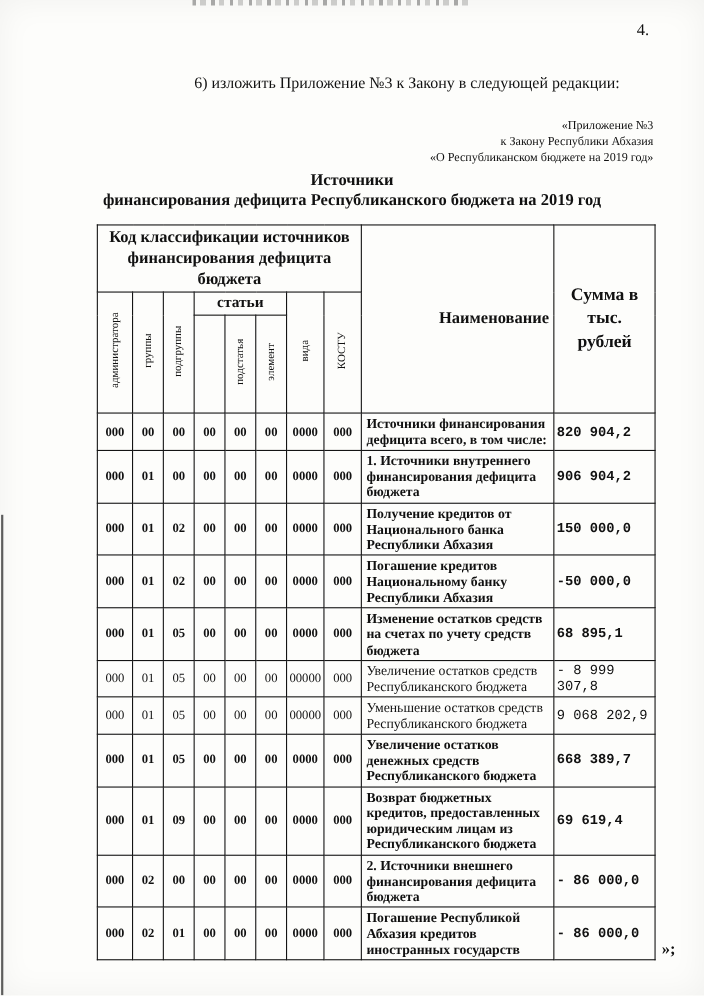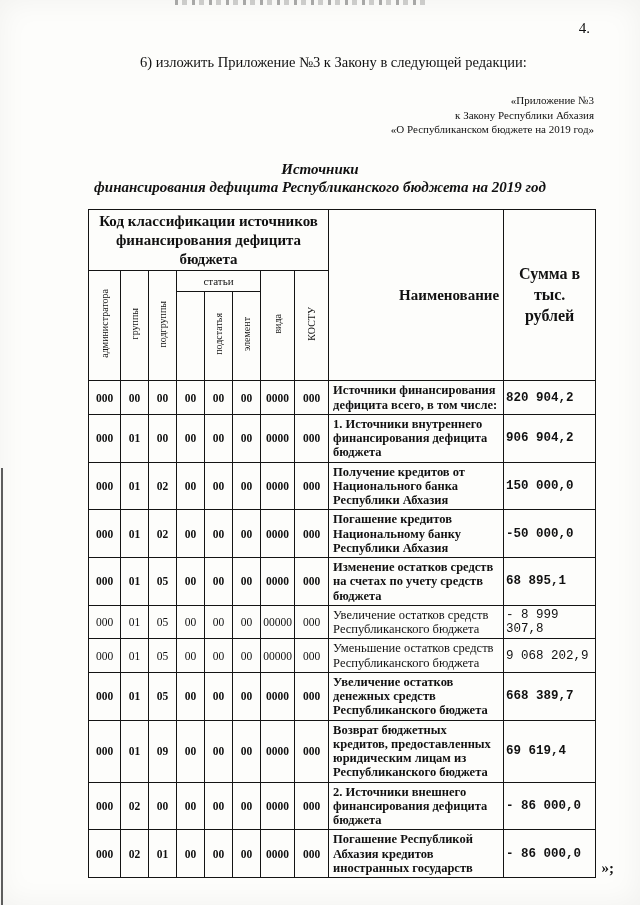--- a/index.html
+++ b/index.html
@@ -22,39 +22,39 @@
     background: repeating-linear-gradient(90deg,
       rgba(40,40,40,.55) 0 3px, rgba(40,40,40,0) 3px 7px,
       rgba(40,40,40,.30) 7px 12px, rgba(40,40,40,0) 12px 17px);
     filter: blur(.6px); opacity: .7;
   }
   .scan-left {
     position: absolute; left: 1px; top: 468px; width: 2px; height: 437px;
     background: #2a2a2a; opacity: .75;
   }
   .page-number { position: absolute; top: 20px; right: 50px; font-size: 15px; }
-  .intro { margin: 0; padding-top: 54px; padding-left: 140px; padding-right: 40px; font-size: 14.5px; }
+  .intro { margin: 14px; padding-top: 54px; padding-left: 140px; padding-right: 40px; font-size: 14.5px; text-align: center; }
   .annex { margin-top: 22px; padding-right: 46px; text-align: right; font-size: 11px; line-height: 1.32; }
-  .doc-title { margin-top: 23px; text-align: center; font-weight: bold; font-size: 15px; line-height: 1.25; font-style: italic; }
+  .doc-title { margin-top: 4px; text-align: center; font-weight: bold; font-size: 15px; line-height: 1.25; }
 
   table.budget {
     border-collapse: collapse; table-layout: fixed;
     margin: 12px 0 0 88px; width: 507px;
     font-size: 12px;
   }
   .budget th, .budget td { border: 1px solid #141414; vertical-align: middle; }
   col.c-admin { width: 32px; }
   col.c-2 { width: 28px; }
   col.c-vid { width: 34px; }
   col.c-kostu { width: 34px; }
   col.c-name { width: 175px; }
   col.c-sum { width: 92px; }
 
   th.code-group { height: 36px; font-size: 15px; font-weight: bold; line-height: 1.25; padding: 2px 6px; text-align: center; }
-  th.articles-head { height: 18px; font-weight: normal; font-size: 11px; text-align: center; padding: 1px; }
+  th.articles-head { height: 18px; font-weight: bold; font-size: 14px; text-align: center; padding: 1px; }
   tr.subhead th { height: 84px; }
   th.vcell { vertical-align: middle; text-align: center; font-weight: normal; padding: 2px 0; }
   .vert {
     display: inline-block;
     writing-mode: vertical-rl;
     text-orientation: sideways;
     transform: rotate(180deg);
     font-size: 10px; line-height: 1; white-space: nowrap;
   }
   th.name-head { font-weight: bold; font-size: 15px; text-align: right; padding: 2px 4px; }

